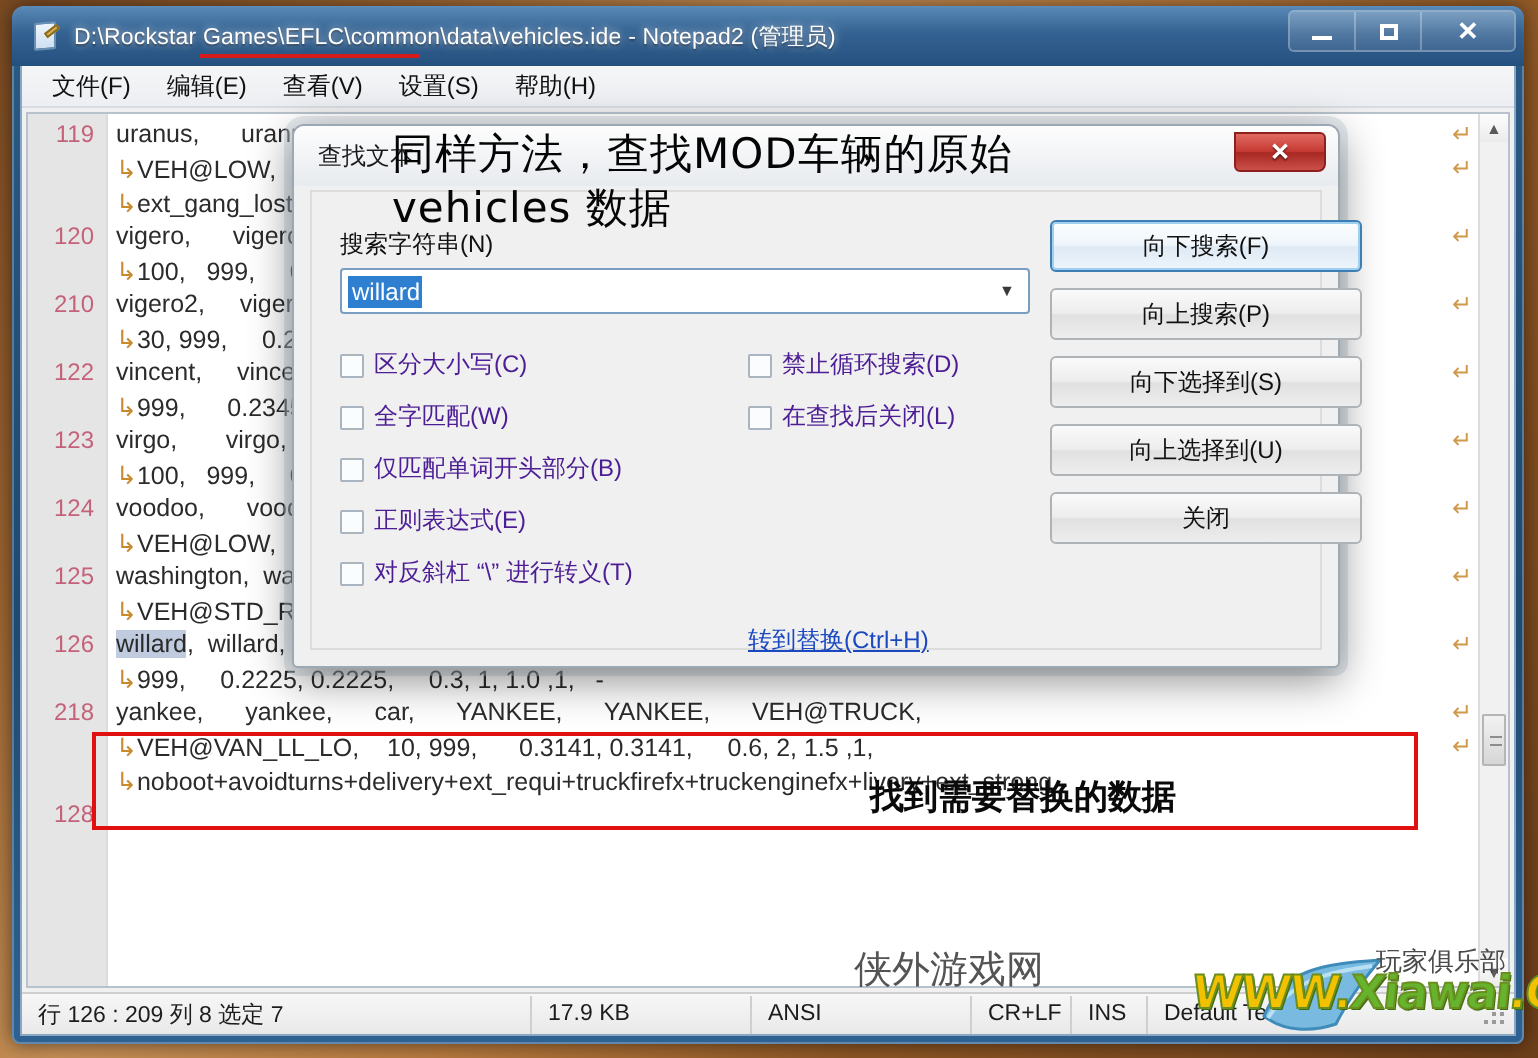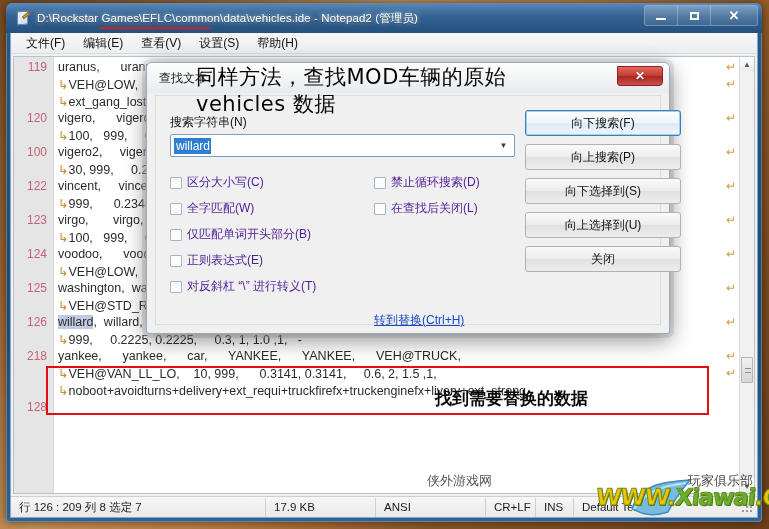--- a/index.html
+++ b/index.html
@@ -270,21 +270,21 @@
   #wm-xiawai {
     left: 596px; top: 484px;
     font-size: 23px; font-weight: bold;
     font-family:"DejaVu Sans", sans-serif;
     color:#f2c200; -webkit-text-stroke: 1px #6b8f1e;
     text-shadow: 1px 1px 0 #3f6b12;
     letter-spacing:-1px;
     transform: skewX(-6deg);
   }
   #wm-xiawai .g { color:#66b42e; }
-  #wm-site { left: 427px; top: 472px; font-size: 13px; color:#545454; }
+  #wm-site { left: 427px; top: 472px; font-size: 19px; color:#545454; }
   #wm-club { left: 688px; top: 472px; font-size: 13px; color:#4a4a4a; }
   #wm-flag { left: 628px; top: 478px; width: 76px; height: 42px; }
 </style>
 </head>
 <body>
 
 <div id="root">
 
   <div id="window">
 
@@ -315,21 +315,21 @@
         <div class="mi">编辑(E)</div>
         <div class="mi">查看(V)</div>
         <div class="mi">设置(S)</div>
         <div class="mi">帮助(H)</div>
       </div>
 
       <div id="editor-wrap">
         <div id="gutter">
             <div class="ln" style="top: 3px;">119</div>
             <div class="ln" style="top: 54px;">120</div>
-            <div class="ln" style="top: 88px;">100</div>
+            <div class="ln" style="top: 88px;">210</div>
             <div class="ln" style="top: 122px;">122</div>
             <div class="ln" style="top: 156px;">123</div>
             <div class="ln" style="top: 190px;">124</div>
             <div class="ln" style="top: 224px;">125</div>
             <div class="ln" style="top: 258px;">126</div>
             <div class="ln" style="top: 292px;">218</div>
             <div class="ln" style="top: 343px;">128</div>
           </div>
         <div id="code"><div class="row" style="top: 3px;"><span>uranus,      uranus,    car,      URANUS,     URANUS,      VEH@LOW</span></div><div class="row" style="top: 20px;"><span class="cont">↳</span><span>VEH@LOW,      120,  999,     0.2545, 0.2545,     0.25, 1, 1.0 ,1,</span></div><div class="row" style="top: 37px;"><span class="cont">↳</span><span>ext_gang_lost+ext_gang_bikers</span></div><div class="row" style="top: 54px;"><span>vigero,      vigero,    car,      VIGERO,     VIGERO,      VEH@LOW</span></div><div class="row" style="top: 71px;"><span class="cont">↳</span><span>100,   999,     0.2200, 0.2200,    0.25, 1, 1.0 ,1,  -</span></div><div class="row" style="top: 88px;"><span>vigero2,     vigero,    car,      VIGERO,     VIGERO,      VEH@LOW</span></div><div class="row" style="top: 105px;"><span class="cont">↳</span><span>30, 999,     0.2200, 0.2200,    0.25, 1, 1.0 ,1,  ext_ttfx</span></div><div class="row" style="top: 122px;"><span>vincent,     vincent,   car,      VINCENT,    VINCENT,     VEH@STD,</span></div><div class="row" style="top: 139px;"><span class="cont">↳</span><span>999,      0.2345, 0.2345,    0.3, 1, 1.0 ,1,   -</span></div><div class="row" style="top: 156px;"><span>virgo,       virgo,     car,      VIRGO,      VIRGO,       VEH@STD_RI1,</span></div><div class="row" style="top: 173px;"><span class="cont">↳</span><span>100,   999,     0.2500, 0.2500,    0.3, 1, 1.0 ,1,  -</span></div><div class="row" style="top: 190px;"><span>voodoo,      voodoo,    car,      VOODOO,     VOODOO,      VEH@LOW,</span></div><div class="row" style="top: 207px;"><span class="cont">↳</span><span>VEH@LOW,    100,  999,    0.2345, 0.2345,   0.2 1,0  ,1,  ext_all</span></div><div class="row" style="top: 224px;"><span>washington,  washington, car,     WASHINGTON, WASHINGTON,  VEH@STD,</span></div><div class="row" style="top: 241px;"><span class="cont">↳</span><span>VEH@STD_RI2,   100,   999,     0.2224, 0.2224,    0.2 1,0  ,1,</span></div><div class="row" style="top: 258px;"><span class="hl">willard</span><span>,  willard,  car,     WILLARD,  WILARD,      VEH@STD, VEH@STD_RI1,    100,</span></div><div class="row" style="top: 275px;"><span class="cont">↳</span><span>999,     0.2225, 0.2225,     0.3, 1, 1.0 ,1,   -</span></div><div class="row" style="top: 292px;"><span>yankee,      yankee,      car,      YANKEE,      YANKEE,      VEH@TRUCK,</span></div><div class="row" style="top: 309px;"><span class="cont">↳</span><span>VEH@VAN_LL_LO,    10, 999,      0.3141, 0.3141,     0.6, 2, 1.5 ,1,</span></div><div class="row" style="top: 326px;"><span class="cont">↳</span><span>noboot+avoidturns+delivery+ext_requi+truckfirefx+truckenginefx+livery+ext_strong</span></div></div>
         <div id="eols">

